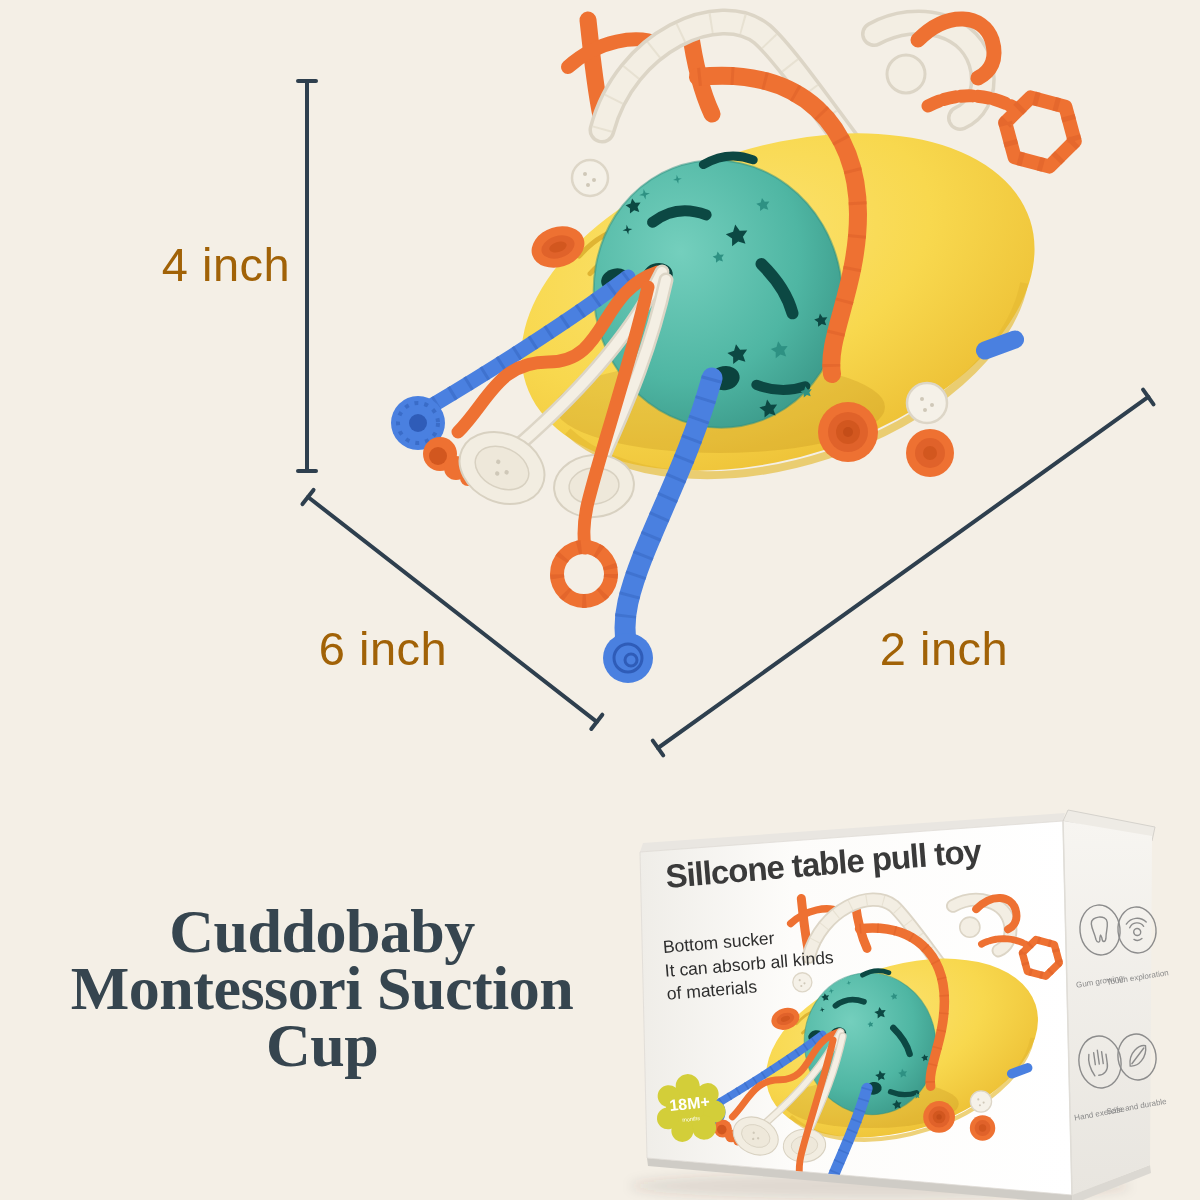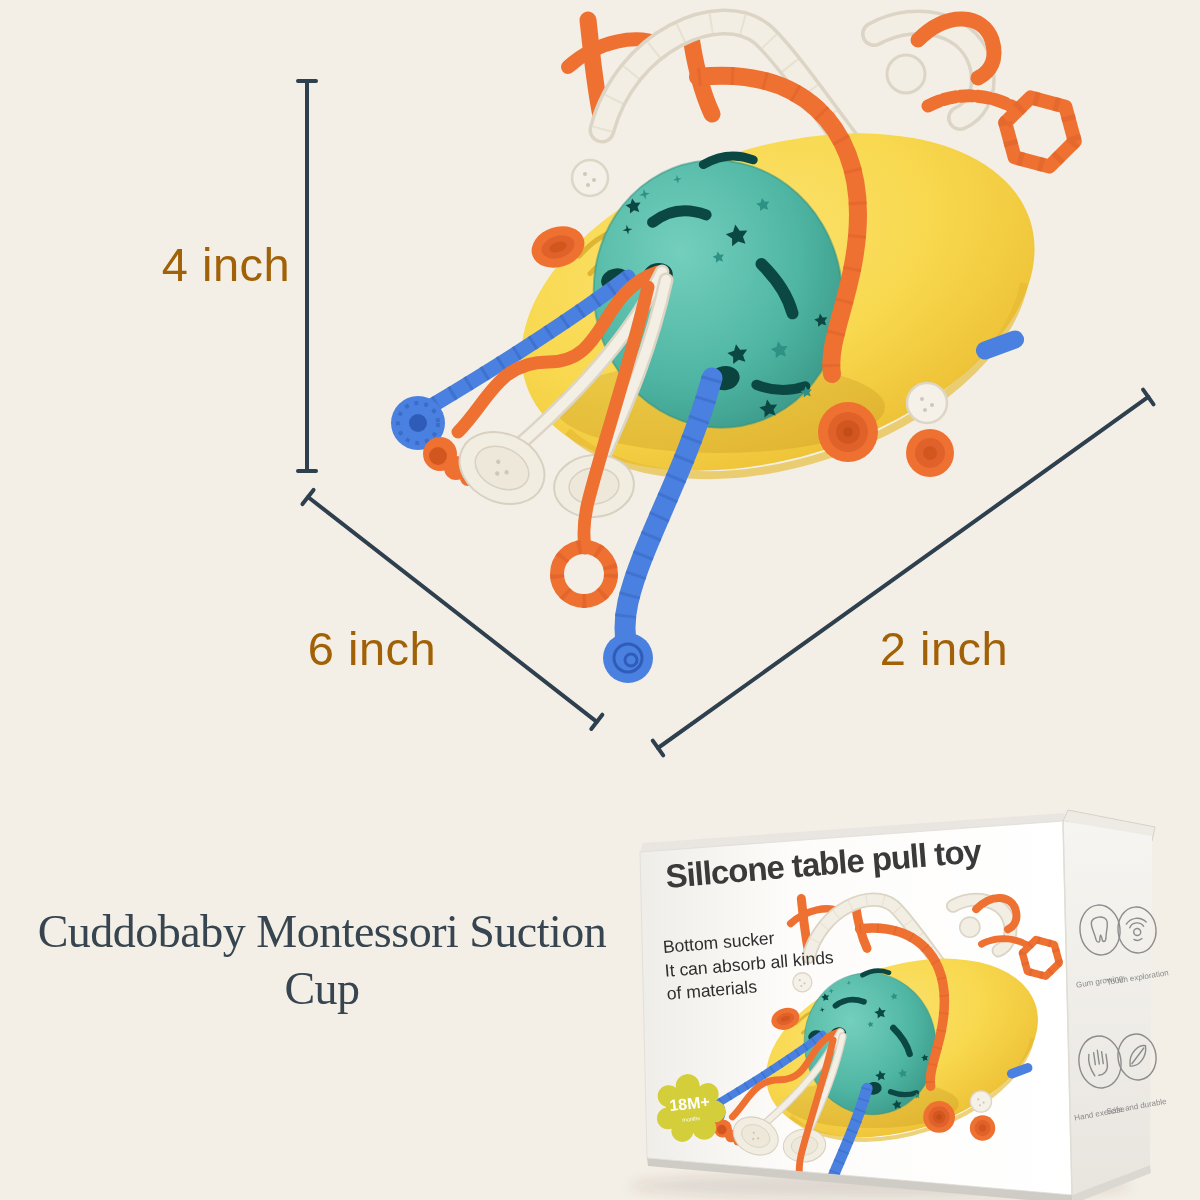--- a/index.html
+++ b/index.html
@@ -2,22 +2,22 @@
 <html><head>
 <meta charset="utf-8">
 <style>
   html,body{margin:0;padding:0;}
   .stage{position:relative;width:1200px;height:1200px;background:#f4efe6;overflow:hidden;
          font-family:"Liberation Sans",sans-serif;}
   .stage svg{position:absolute;left:0;top:0;}
   .dim-label{position:absolute;color:#a16207;font-size:47px;font-weight:400;text-align:center;
              letter-spacing:0.5px;line-height:1;}
   .product-title{position:absolute;left:22px;top:903px;width:600px;text-align:center;
-                 font-family:"Liberation Serif",serif;font-weight:400;color:#36454f;
-                 font-size:46px;line-height:57px;letter-spacing:-0.5px;}
+                 font-family:"Liberation Serif",serif;font-weight:700;color:#36454f;
+                 font-size:62px;line-height:57px;letter-spacing:-0.5px;}
   .box-title{position:absolute;left:664px;top:858px;width:420px;
              font-size:33px;font-weight:700;color:#3a3a3a;letter-spacing:-1px;
              transform:rotate(-4.7deg);transform-origin:left top;}
   .box-sub{position:absolute;left:662px;top:936px;width:300px;
            font-size:17.5px;line-height:23.5px;color:#2e2e2e;font-weight:400;
            transform:rotate(-4.7deg);transform-origin:left top;}
   .svgtext{font-family:"Liberation Sans",sans-serif;}
 </style>
 </head>
 <body>
@@ -272,21 +272,21 @@
     <g class="svgtext" font-size="8" fill="#8a8a8a" text-anchor="middle">
       <text transform="translate(1100,984) rotate(-9)">Gum growing</text>
       <text transform="translate(1138,980) rotate(-9)">Touch exploration</text>
       <text transform="translate(1100,1116) rotate(-10)">Hand exercise</text>
       <text transform="translate(1137,1109) rotate(-10)">Safe and durable</text>
     </g>
   </g>
 </svg>
 
 <div class="dim-label" style="left:146px;top:241px;width:160px;">4 inch</div>
-<div class="dim-label" style="left:292px;top:625px;width:160px;">6 inch</div>
+<div class="dim-label" style="left:303px;top:625px;width:160px;">6 inch</div>
 <div class="dim-label" style="left:864px;top:625px;width:160px;">2 inch</div>
 
 <div class="product-title">
   <div>Cuddobaby Montessori Suction Cup</div>
 </div>
 
 <div class="box-title">Sillcone table pull toy</div>
 <div class="box-sub">
   <div>Bottom sucker</div>
   <div>It can absorb all kinds</div>

